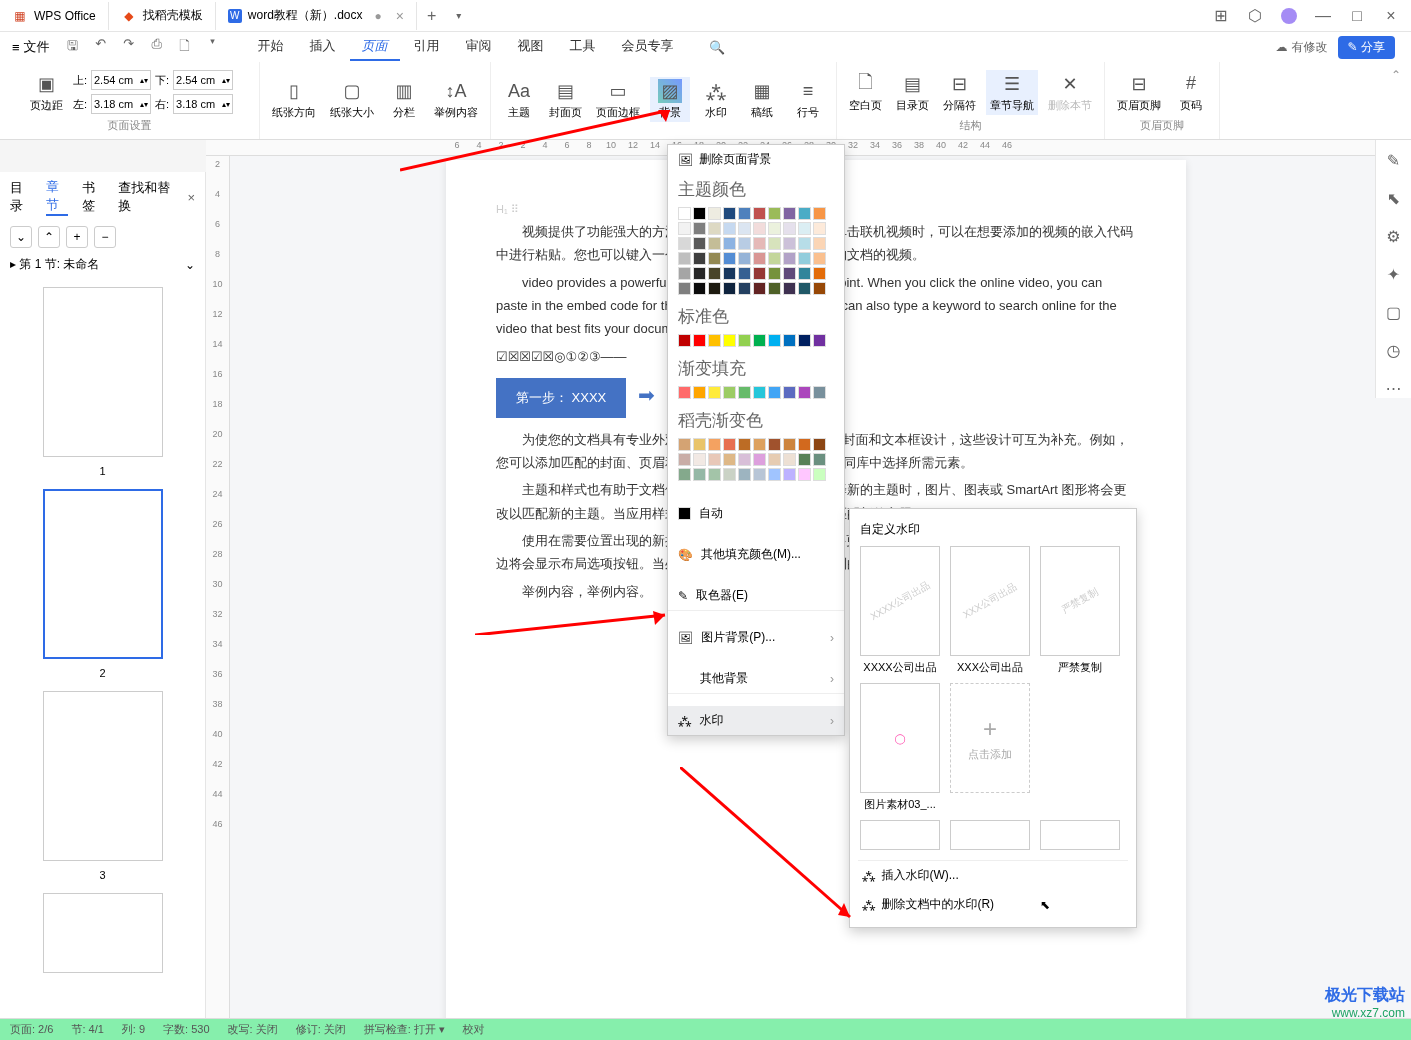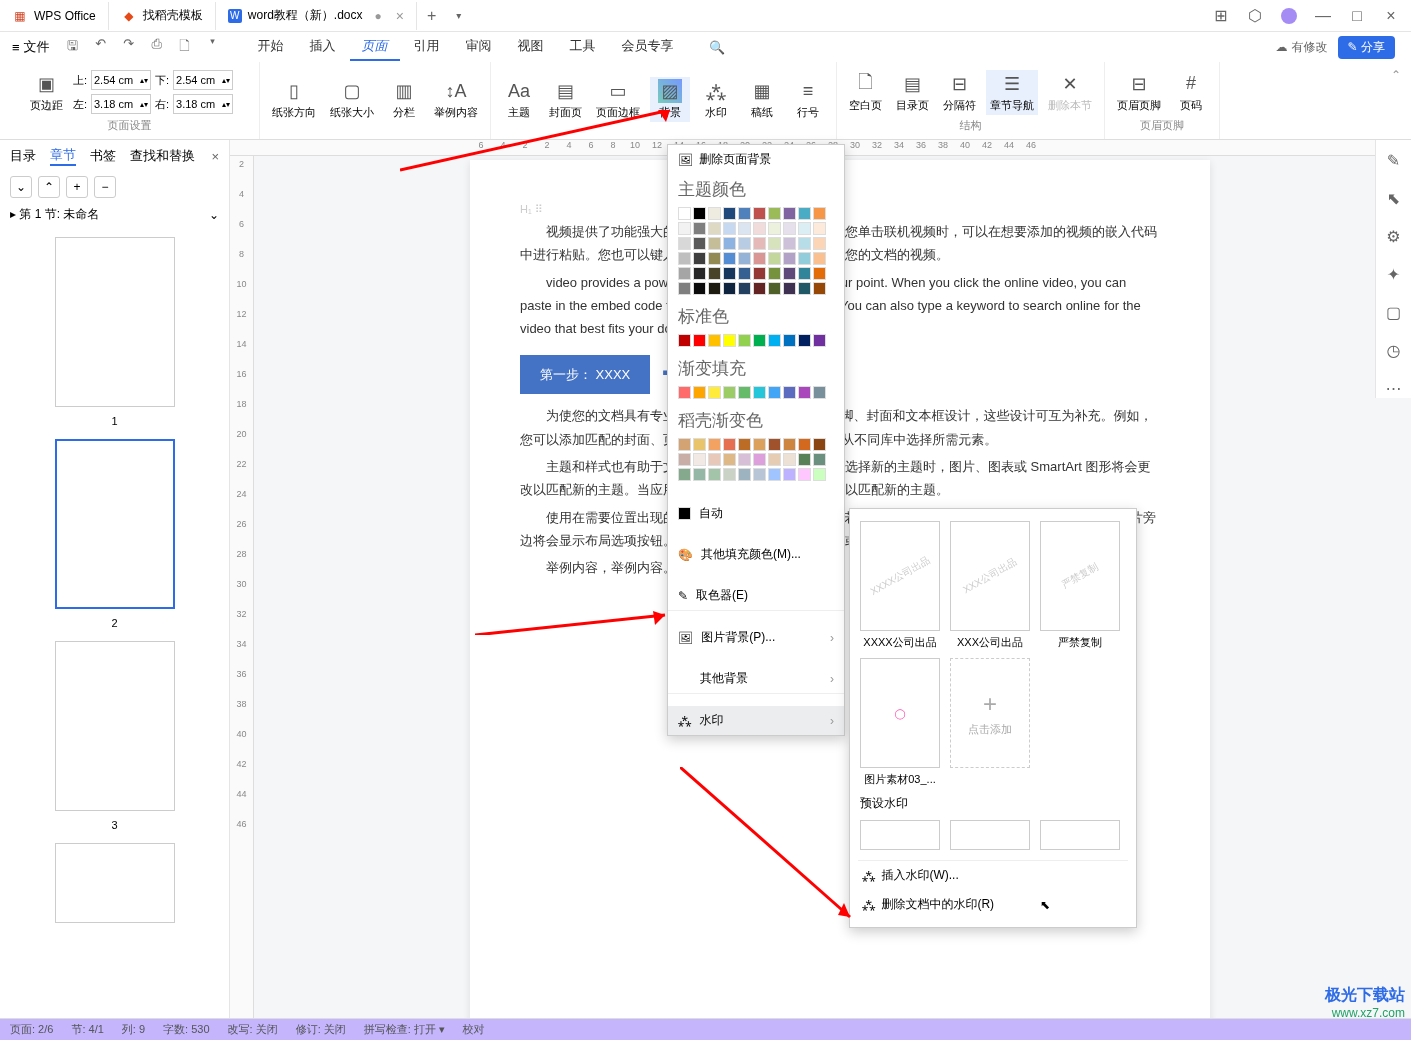--- a/index.html
+++ b/index.html
@@ -36,21 +36,21 @@
 .rbtn { display:flex; flex-direction:column; align-items:center; gap:2px; padding:2px 4px; min-width:40px; }
 .rbtn.active-bg { background:#e8f0fe; }
 .rbtn-icon { width:24px; height:24px; color:#555; display:flex; align-items:center; justify-content:center; font-size:18px; }
 .rbtn-label { font-size:11px; }
 .margin-input { width:60px; height:20px; border:1px solid #ccc; font-size:11px; padding:0 2px; display:flex; align-items:center; justify-content:space-between; }
 .margin-row { display:flex; gap:4px; align-items:center; }
 .margin-label { font-size:11px; }
 
 
 .main { display:flex; height:calc(100% - 140px - 22px); }
-.left-panel { width:230px; background:#fff; border-right:1px solid #e5e5e5; display:flex; flex-direction:column; }
+.left-panel { width:206px; background:#fff; border-right:1px solid #e5e5e5; display:flex; flex-direction:column;margin-top:32px; }
 .lp-tabs { display:flex; padding:6px 10px; gap:14px; font-size:13px; align-items:center; }
 .lp-tab.active { color:#2e6be6; border-bottom:2px solid #2e6be6; }
 .lp-close { margin-left:auto; color:#666; }
 .lp-controls { display:flex; gap:6px; padding:4px 10px; }
 .lp-ctrl { width:22px; height:22px; border:1px solid #ccc; border-radius:3px; display:flex; align-items:center; justify-content:center; font-size:12px; }
 .section-header { display:flex; align-items:center; justify-content:space-between; padding:4px 10px; font-size:12px; }
 .thumbs { flex:1; overflow:auto; padding:10px 20px; }
 .thumb { width:120px; height:170px; border:1px solid #ccc; margin:0 auto 8px; background:#fff; position:relative; }
 .thumb.active { border:2px solid #2e6be6; }
 .thumb-num { text-align:center; font-size:11px; margin-bottom:12px; }
@@ -88,21 +88,21 @@
 .wm-preview span { transform:rotate(-30deg); color:#ccc; font-size:10px; }
 .wm-label { font-size:11px; margin-top:4px; text-align:center; }
 .wm-add { display:flex; align-items:center; justify-content:center; color:#aaa; font-size:24px; flex-direction:column; gap:4px;}
 .wm-footer { border-top:1px solid #eee; margin-top:6px; }
 .wm-footer-item { padding:6px 4px; display:flex; align-items:center; gap:6px; }
 
 
 .arrow { position:absolute; z-index:20; pointer-events:none; }
 
 
-.statusbar { position:absolute; bottom:0; left:0; right:0; height:22px; background:#c4b5fd; border-top:1px solid #ddd; display:flex; align-items:center; font-size:11px; color:#555; padding:0 10px; gap:18px; }
+.statusbar { position:absolute; bottom:0; left:0; right:0; height:22px; background:#86efac; border-top:1px solid #ddd; display:flex; align-items:center; font-size:11px; color:#555; padding:0 10px; gap:18px; }
 
 
 .site-wm { position:absolute; right:6px; bottom:20px; text-align:right; font-size:12px; z-index:30;}
 .site-wm .brand { color:#2e6be6; font-weight:bold; font-size:16px;}
 .site-wm .url { color:#21a366; }
 </style>
 </head>
 <body>
 
 <div class="titlebar">
@@ -370,20 +370,21 @@
         <div style="margin-bottom: 14px;">38</div>
         <div style="margin-bottom: 14px;">40</div>
         <div style="margin-bottom: 14px;">42</div>
         <div style="margin-bottom: 14px;">44</div>
         <div style="margin-bottom: 14px;">46</div>
       </div>
     <div class="page">
       <div style="color:#ccc;font-size:11px">H₁ ⠿</div>
       <p>视频提供了功能强大的方法帮助您证明您的观点。当您单击联机视频时，可以在想要添加的视频的嵌入代码中进行粘贴。您也可以键入一个关键字以联机搜索最适合您的文档的视频。</p>
       <p style="text-indent:2em">video provides a powerful way to help you prove your point. When you click the online video, you can paste in the embed code for the video you want to add. You can also type a keyword to search online for the video that best fits your document.</p>
+      <div>☑☒☒☑☒◎①②③——</div>
       <div class="step-box"><span>第一步：
 XXXX</span></div>
       <span style="color:#4472c4;font-size:20px;margin-left:8px">➡</span>
       <p>为使您的文档具有专业外观，Word 提供了页眉、页脚、封面和文本框设计，这些设计可互为补充。例如，您可以添加匹配的封面、页眉和边栏。单击"插入"，然后从不同库中选择所需元素。</p>
       <p>主题和样式也有助于文档保持协调。当您单击设计并选择新的主题时，图片、图表或 SmartArt 图形将会更改以匹配新的主题。当应用样式时，您的标题会进行更改以匹配新的主题。</p>
       <p>使用在需要位置出现的新按钮在 Word 中保存时间。若要更改图片适应文档的方式，请单击该图片，图片旁边将会显示布局选项按钮。当处理表格时，单击要添加行或列的位置，然后单击加号。</p>
       <p>举例内容，举例内容。</p>
     </div>
   </div>
 </div>
@@ -523,20 +524,21 @@
   <div class="bg-item">
       <span style="width:14px"></span>
       <span>其他背景</span>
       <span class="chev">›</span>
     </div>
   <div style="border-top:1px solid #eee"></div>
   <div class="bg-item hover">⁂ <span>水印</span><span class="chev">›</span></div>
 </div>
 
 <div class="wm-flyout">
+  <div class="wm-section-title">自定义水印</div>
   <div class="wm-grid">
     <div class="wm-item">
         <div class="wm-preview">
           <span>XXXX公司出品</span>
         </div>
         <div class="wm-label">XXXX公司出品</div>
       </div>
     <div class="wm-item">
         <div class="wm-preview">
           <span>XXX公司出品</span>
@@ -557,21 +559,20 @@
         </div>
         <div class="wm-label">图片素材03_...</div>
       </div>
     <div class="wm-item">
         <div class="wm-preview wm-add" style="border-style:dashed">
           <div>+</div>
           <div style="font-size:11px">点击添加</div>
         </div>
       </div>
   </div>
-  <div class="wm-section-title">预设水印</div>
   <div class="wm-grid">
     <div class="wm-preview" style="height:30px;width:80px"></div>
     <div class="wm-preview" style="height:30px;width:80px"></div>
     <div class="wm-preview" style="height:30px;width:80px"></div>
   </div>
   <div class="wm-footer">
     <div class="wm-footer-item">⁂ <span>插入水印(W)...</span></div>
     <div class="wm-footer-item">⁂ <span>删除文档中的水印(R)</span> <span style="margin-left:40px">⬉</span></div>
   </div>
 </div>

